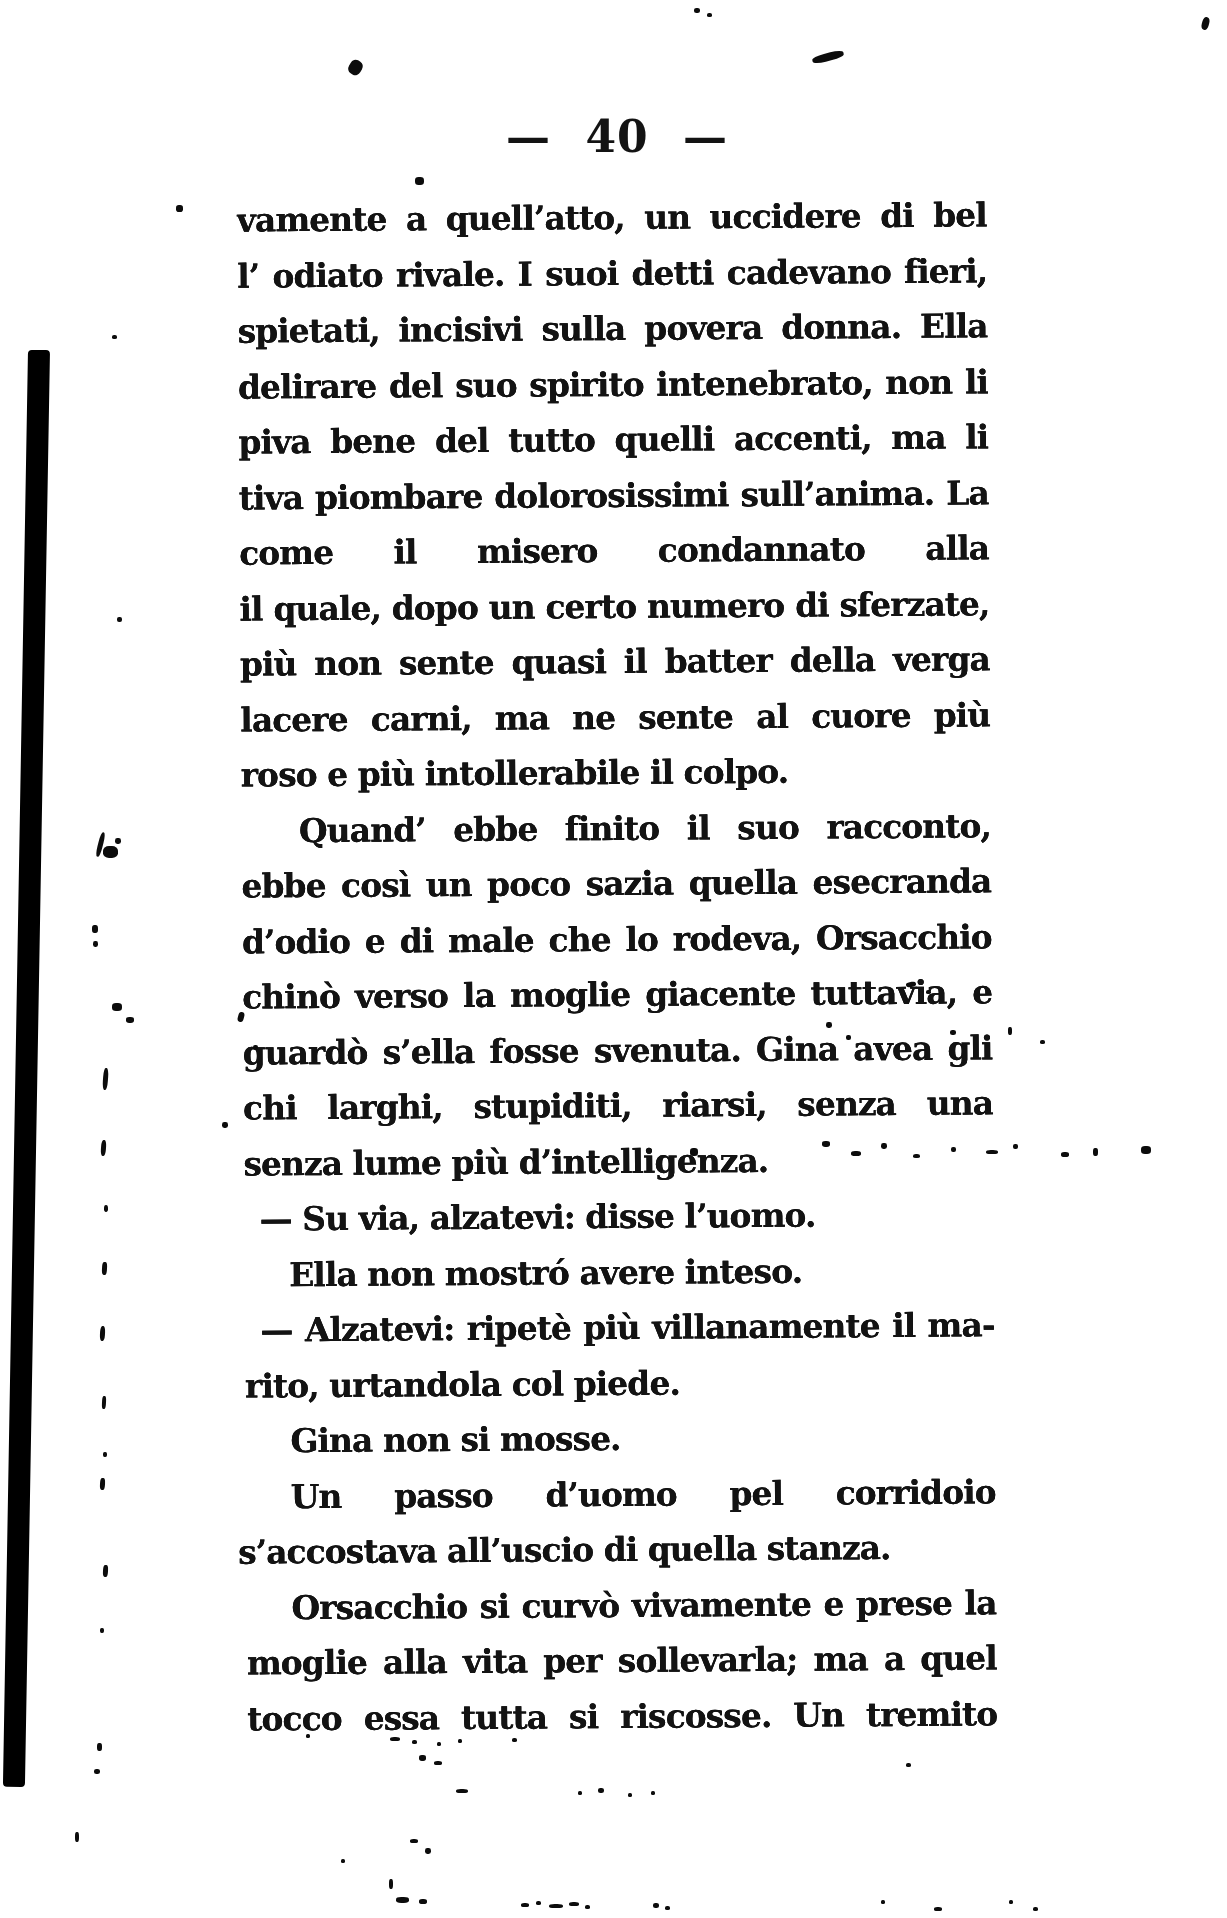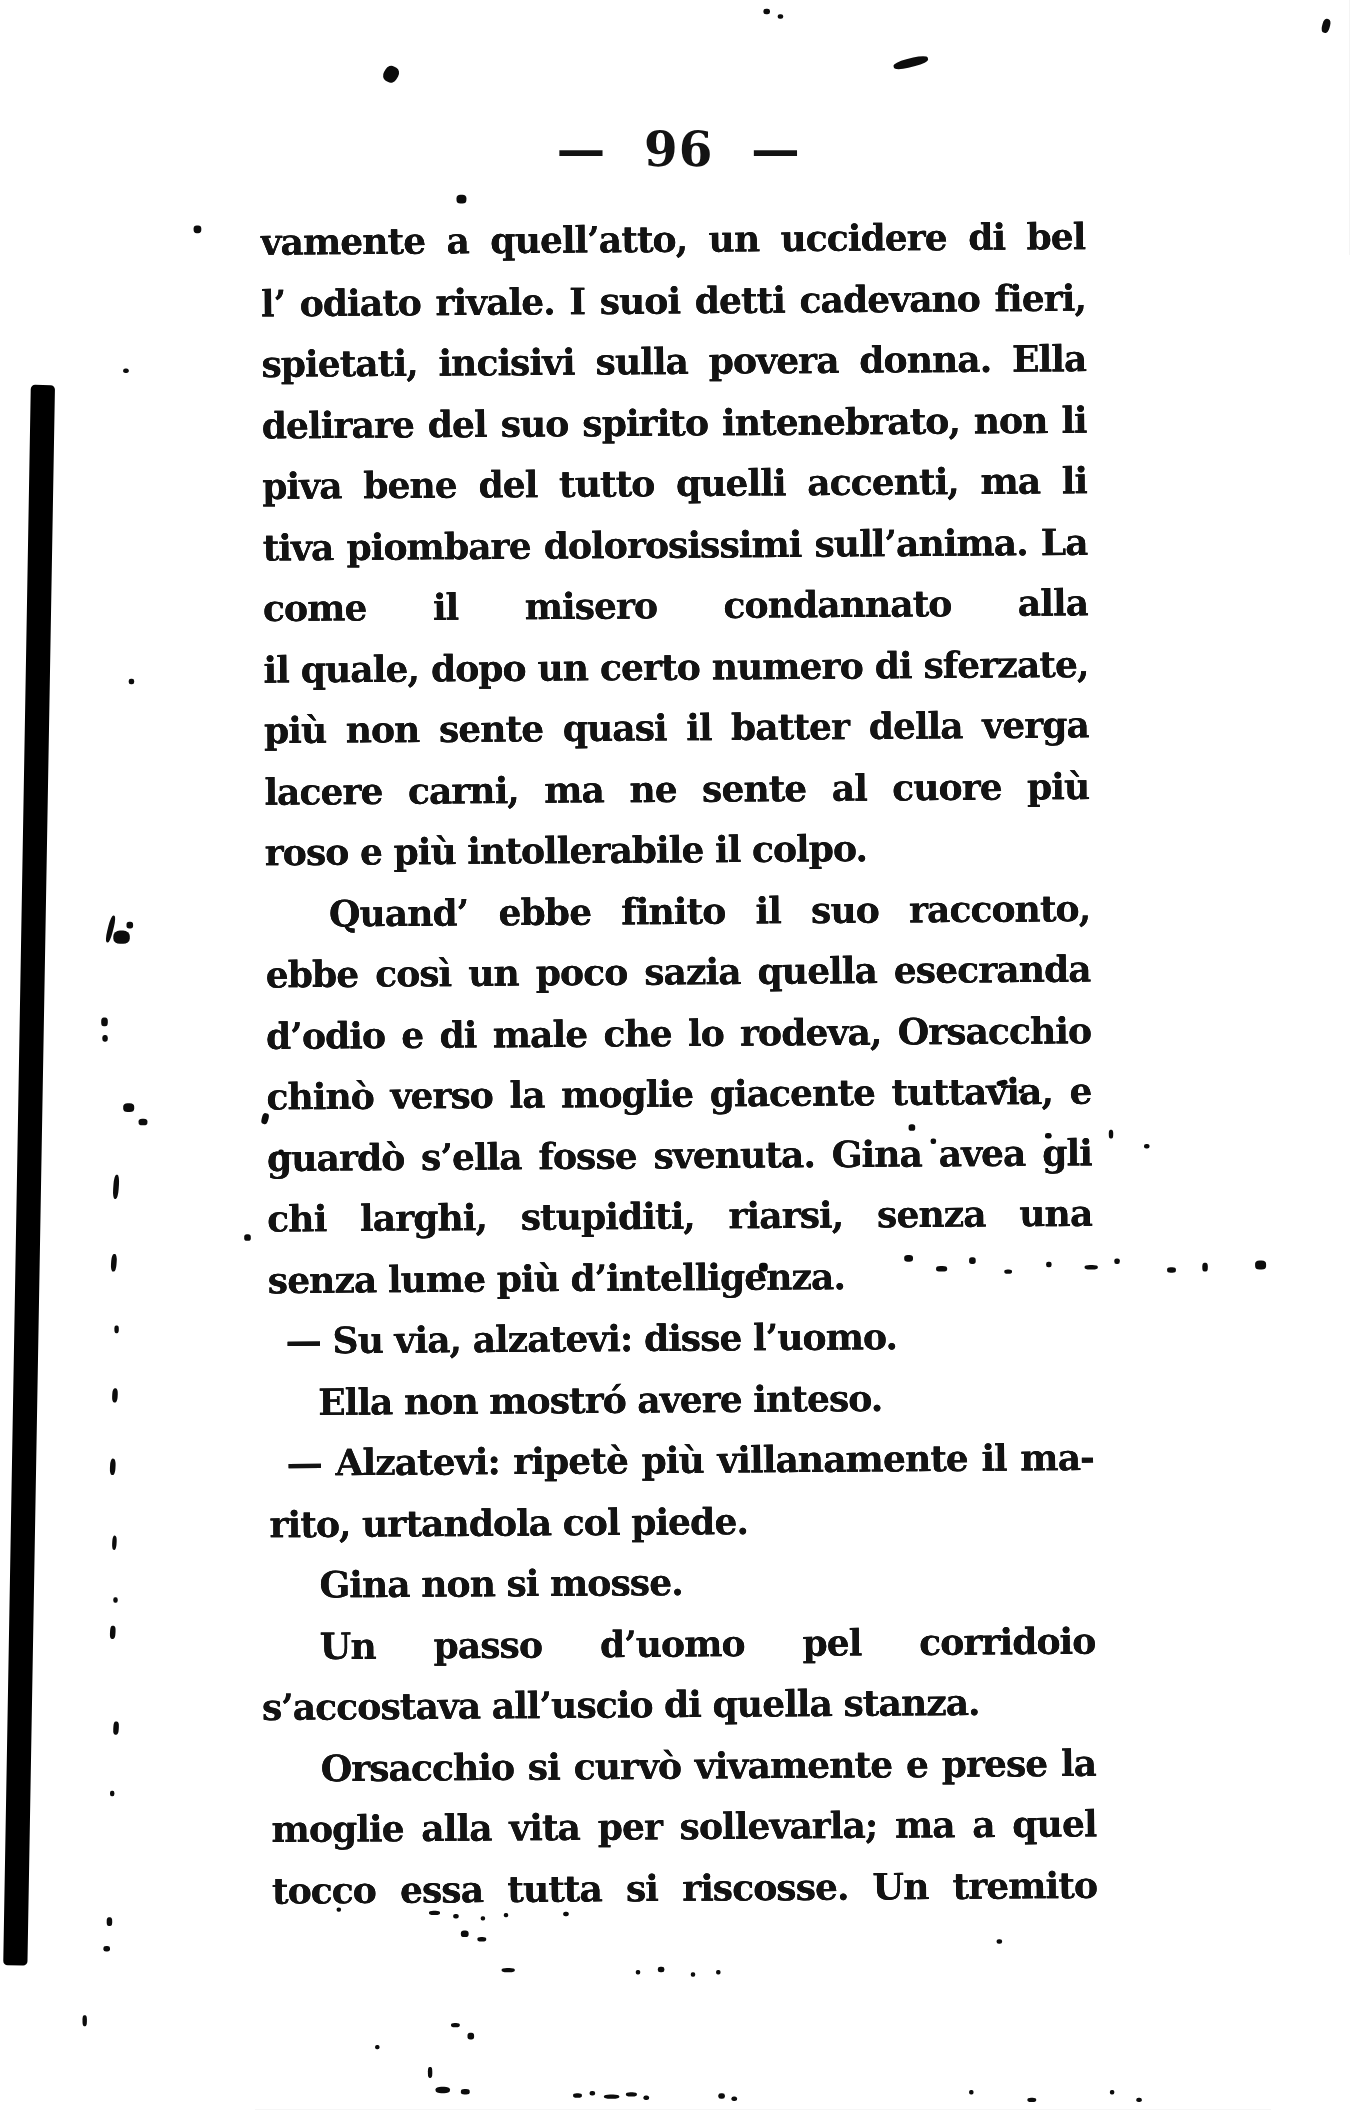--- a/index.html
+++ b/index.html
@@ -31,21 +31,21 @@
     background:#000;transform:rotate(1deg);transform-origin:top center;
     border-radius:4px;
   }
   .sp{position:absolute;background:#0c0c0c;border-radius:40%;}
 </style>
 </head>
 <body>
 
 <div class="page">
 
-  <div class="pagenum">— 96 —</div>
+  <div class="pagenum">— 40 —</div>
 
   <div class="text-block">
     <div class="line just">vamente a quell’atto, un uccidere di bel nuovo</div>
     <div class="line just">l’ odiato rivale. I suoi detti cadevano fieri,</div>
     <div class="line just">spietati, incisivi sulla povera donna. Ella nel</div>
     <div class="line just">delirare del suo spirito intenebrato, non li ca-</div>
     <div class="line just">piva bene del tutto quelli accenti, ma li sen-</div>
     <div class="line just">tiva piombare dolorosissimi sull’anima. La era</div>
     <div class="line just">come il misero condannato alla  flagellazione,</div>
     <div class="line just">il quale, dopo un certo numero di sferzate,</div>

